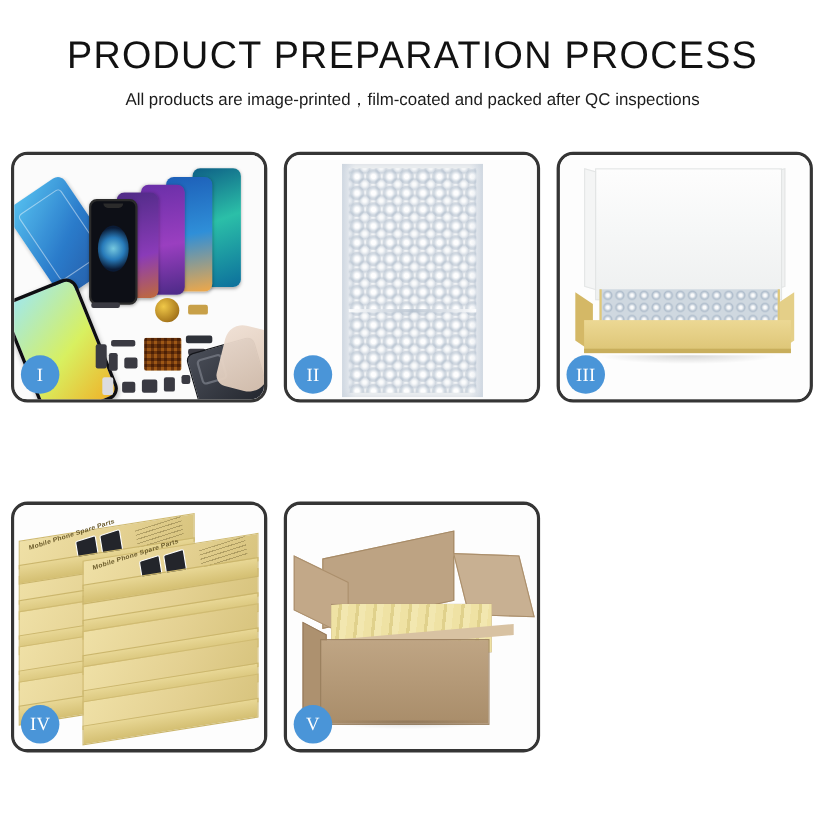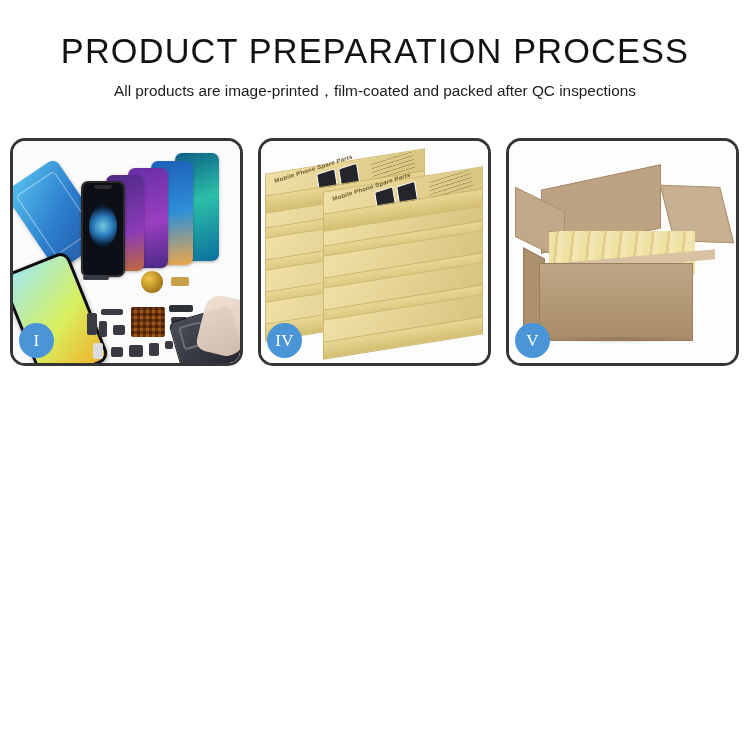--- a/index.html
+++ b/index.html
@@ -389,21 +389,48 @@
         <div class="part" style="left:46px; top:76px; width:14px; height:12px;"></div>
         <div class="part" style="left:66px; top:74px; width:10px; height:13px;"></div>
         <div class="part" style="left:82px; top:72px; width:8px;  height:8px;"></div>
         <div class="chassis"></div>
         <div class="hand"></div>
       </div>
     </div>
     <div class="badge">I</div>
   </div>
 
-
+  <div class="panel">
+    <div class="stage">
+      <div class="p2-bg"></div>
+      <div class="bw-sheet">
+        <div class="bw-bubbles"></div>
+        <div class="bw-bubbles2"></div>
+        <div class="bw-edge-l"></div>
+        <div class="bw-edge-r"></div>
+        <div class="bw-seam"></div>
+      </div>
+    </div>
+    <div class="badge">II</div>
+  </div>
+
+  <div class="panel">
+    <div class="stage">
+      <div class="p3-bg"></div>
+      <div class="fb-lid-l"></div>
+      <div class="fb-lid-r"></div>
+      <div class="fb-lid"></div>
+      <div class="fb-side-l"></div>
+      <div class="fb-side-r"></div>
+      <div class="fb-inner"></div>
+      <div class="fb-front"></div>
+      <div class="fb-shadow"></div>
+    </div>
+    <div class="badge">III</div>
+  </div>
 
   <div class="panel">
     <div class="stage">
       <div class="p4-bg"></div>
       <div class="stack">
 
         <div class="sbox" style="left:0px; top:34px;">
           <div class="top"></div>
             <div class="front"></div>
           </div>

